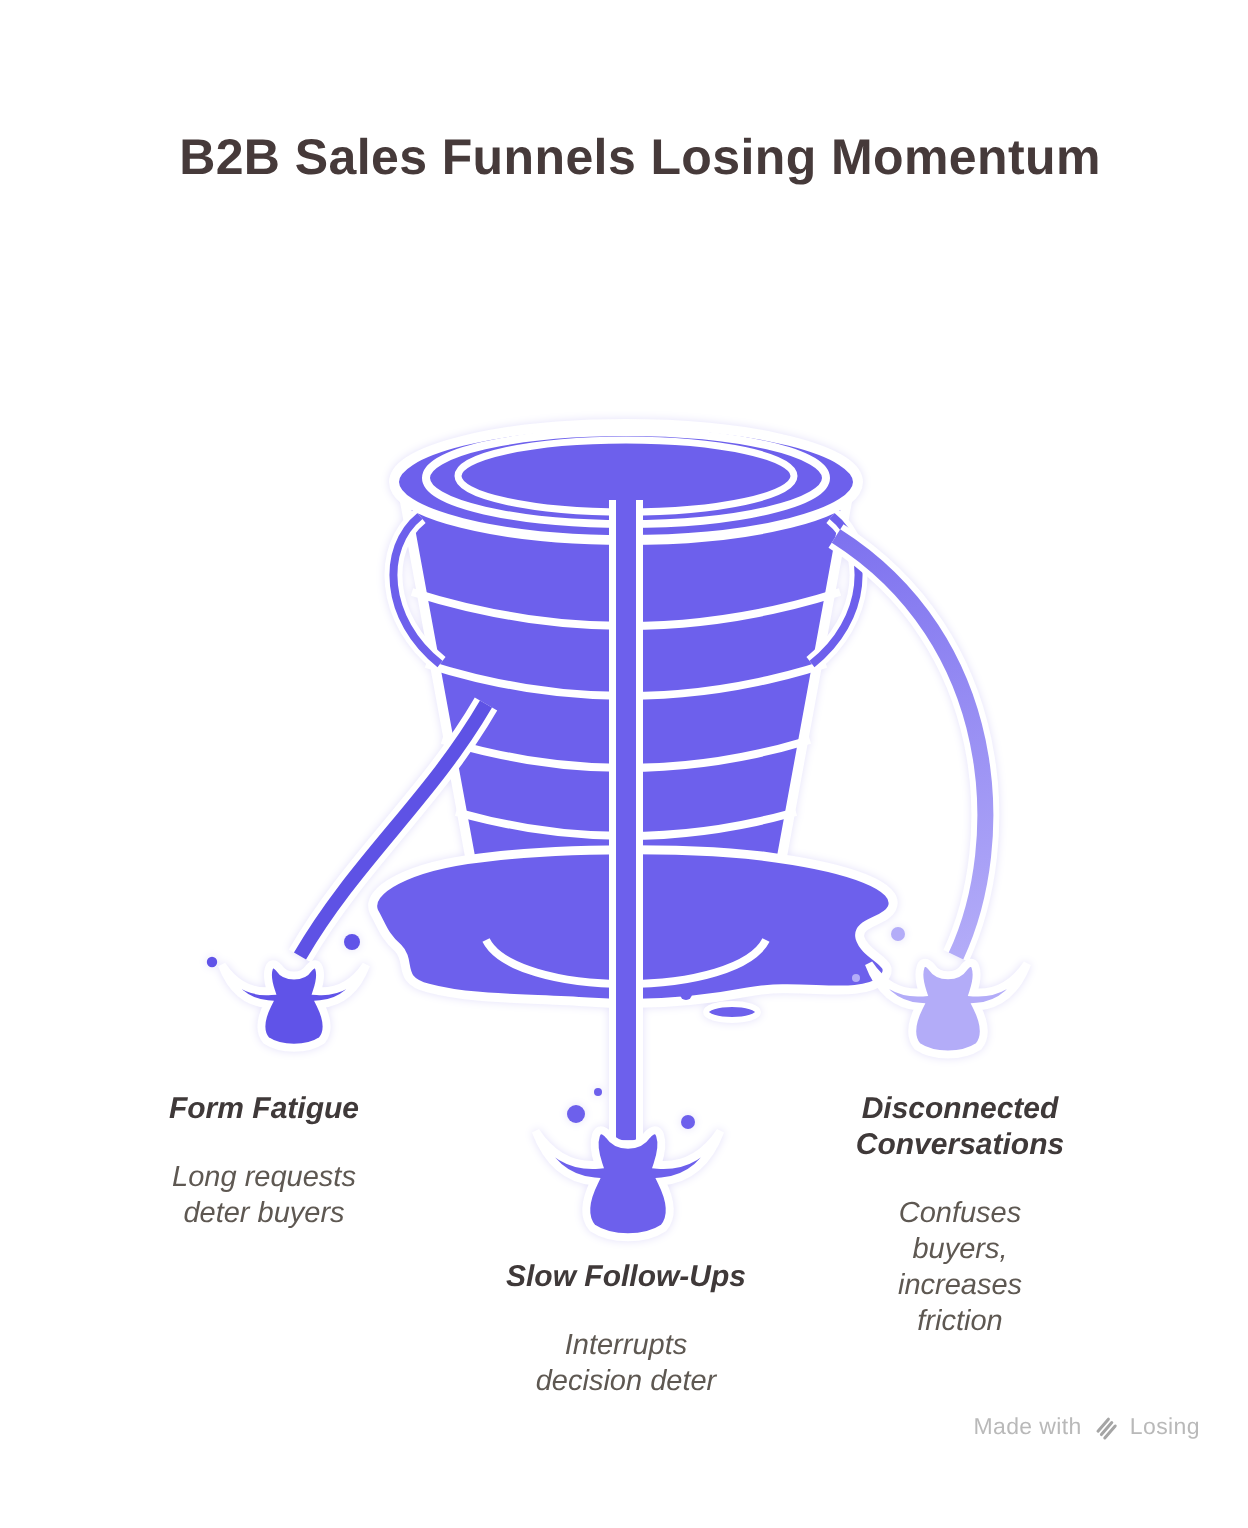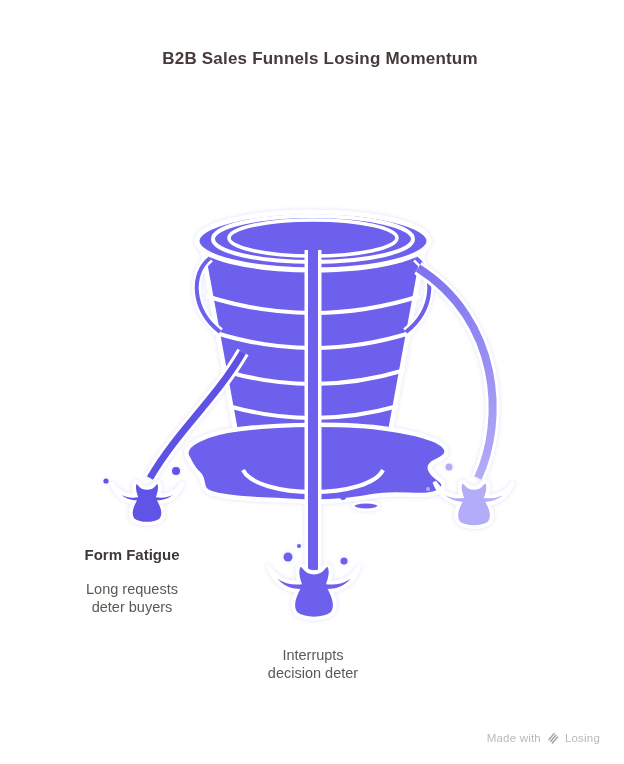--- a/index.html
+++ b/index.html
@@ -2,40 +2,40 @@
 <html style="--background: #ffffff; --title-text: #463a3a; --label-text: #3f3939; --desc-text: #5e5852; --watermark-text: #b9b9b9; --watermark-icon: #a5a5a5; --bucket: #6d60ec; --leak-dark: #5e52e5; --leak-mid: #7e72ef; --leak-light: #b3acf8; --splash-left: #6053e8; --outline: #ffffff;"><head>
 <meta charset="utf-8">
 <style>
   html,body{margin:0;padding:0;background:#fff;}
   .canvas{
     position:relative;width:624px;height:764px;overflow:hidden;
     background:var(--background,#fff);
     font-family:"Liberation Sans", sans-serif;
   }
   .title{
-    position:absolute;left:0;right:0;top:49px;margin:0;
-    text-align:center;font-size:17px;font-weight:700;letter-spacing:.2px;
+    position:absolute;left:0;right:0;top:49px;margin:16px;
+    text-align:center;font-size:25px;font-weight:700;letter-spacing:.2px;
     color:var(--title-text,#463a3a);
     padding-left:16px;
   }
   .illustration{position:absolute;left:0;top:0;filter:drop-shadow(0 0 2px #e3e0fa);}
-  .leak-block{position:absolute;text-align:center;}
+  .leak-block{position:absolute;text-align:center;font-style:italic;}
   .leak-block h2{
     margin:0 0 12px 0;font-size:15px;line-height:18px;font-weight:700;
     color:var(--label-text,#3f3939);
   }
   .leak-block p{
     margin:16px;font-size:14.5px;line-height:18px;font-weight:400;
     color:var(--desc-text,#5e5852);
   }
   .block-left{left:57px;top:546px;width:150px;}
   .block-center{left:238px;top:630px;width:150px;}
   .block-right{left:415px;top:546px;width:130px;}
   .watermark{
-    position:absolute;top:731px;right:24px;display:flex;align-items:center;gap:5px;
+    position:absolute;top:707px;right:24px;display:flex;align-items:center;gap:5px;
     font-size:11.5px;letter-spacing:.2px;color:var(--watermark-text,#b9b9b9);
     text-decoration:none;cursor:pointer;
   }
   .watermark svg{display:block;}
   
   .fill-bucket{fill:var(--bucket,#6d60ec);}
   .stroke-outline{stroke:var(--outline,#fff);}
 </style>
 </head>
 <body>
@@ -130,23 +130,28 @@
       <circle fill="var(--leak-light,#b3acf8)" cx="428" cy="489" r="2"></circle>
     </g>
   </svg>
 
   <div class="leak-block block-left">
     <h2>Form Fatigue</h2>
     <p>Long requests deter buyers</p>
   </div>
 
   <div class="leak-block block-center">
+    <h2>Slow Follow-Ups</h2>
     <p>Interrupts decision deter</p>
   </div>
 
+  <div class="leak-block block-right">
+    <h2>Disconnected Conversations</h2>
+    <p>Confuses buyers, increases friction</p>
+  </div>
 
   <div class="watermark">
     <span>Made with</span>
     <svg width="14" height="14" viewBox="0 0 14 14">
       <g fill="none" stroke="var(--watermark-icon,#a5a5a5)" stroke-width="1.5" stroke-linecap="round">
         <path d="M3,8.6 L8.2,2.6"></path>
         <path d="M4.7,10.3 L9.9,4.3"></path>
         <path d="M6.4,12 L11.6,6"></path>
       </g>
     </svg>

